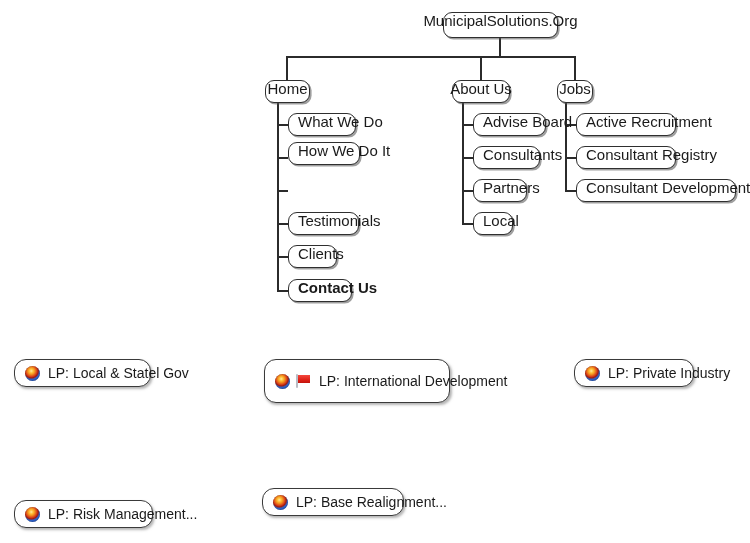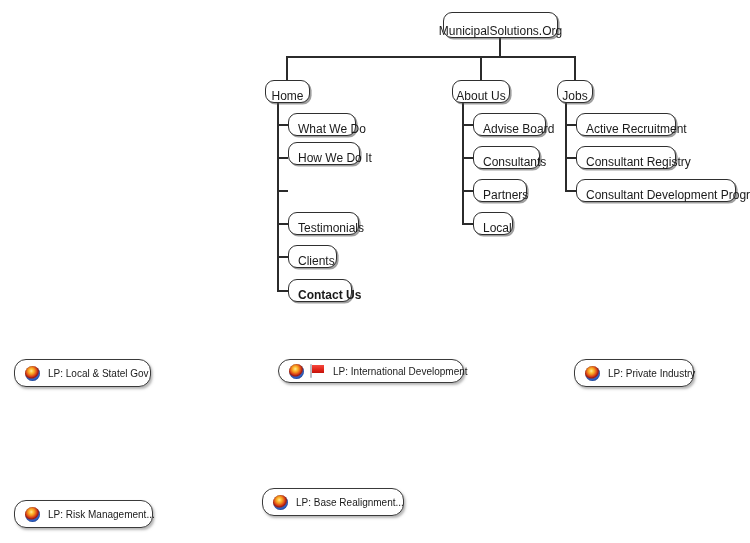--- a/index.html
+++ b/index.html
@@ -29,44 +29,44 @@
   .line.h { height: 2px; }
 
   
   .node {
     position: absolute;
     box-sizing: border-box;
     border: 1.6px solid #2f2f2f;
     border-radius: 9px;
     background: #ffffff;
     color: #1a1a1a;
-    font-size: 12px;
+    font-size: 15px;
     line-height: 1;
     display: flex;
-    align-items: flex-end;
+    align-items: flex-start;
     justify-content: center;
     padding: 0 9px;
     white-space: nowrap;
     box-shadow: 1.6px 1.6px 0 0 rgba(80,80,80,0.55);
   }
   .node.child {
     justify-content: flex-start;
   }
 
   
   .lp-card {
     position: absolute;
     box-sizing: border-box;
     border: 1.4px solid #3a3a3a;
     border-radius: 12px;
     background: #ffffff;
     display: flex;
     align-items: center;
     padding: 0 10px;
-    font-size: 10px;
+    font-size: 14px;
     color: #1a1a1a;
     white-space: nowrap;
     box-shadow: 1.5px 2px 2.5px rgba(120,120,120,0.55);
   }
   .lp-label { margin-left: 8px; }
 
   
   .orb-icon {
     width: 15px;
     height: 15px;
@@ -191,21 +191,21 @@
   </div>
   <div class="node child" style="left:576px; top:179px; width:160px; height:23px;">
     <span>Consultant Development Program</span>
   </div>
 
   <div class="lp-card" style="left:14px; top:359px; width:137px; height:28px;">
     <span class="orb-icon"></span>
     <span class="lp-label">LP: Local &amp; Statel Gov</span>
   </div>
 
-  <div class="lp-card" style="left:278px; top:359px; width:186px; height:24px;">
+  <div class="lp-card" style="left:264px; top:359px; width:186px; height:44px;">
     <span class="orb-icon"></span>
     <span class="flag-icon">
       <span class="pole"></span>
       <span class="cloth"></span>
     </span>
     <span class="lp-label">LP: International Development</span>
   </div>
 
   <div class="lp-card" style="left:574px; top:359px; width:120px; height:28px;">
     <span class="orb-icon"></span>

